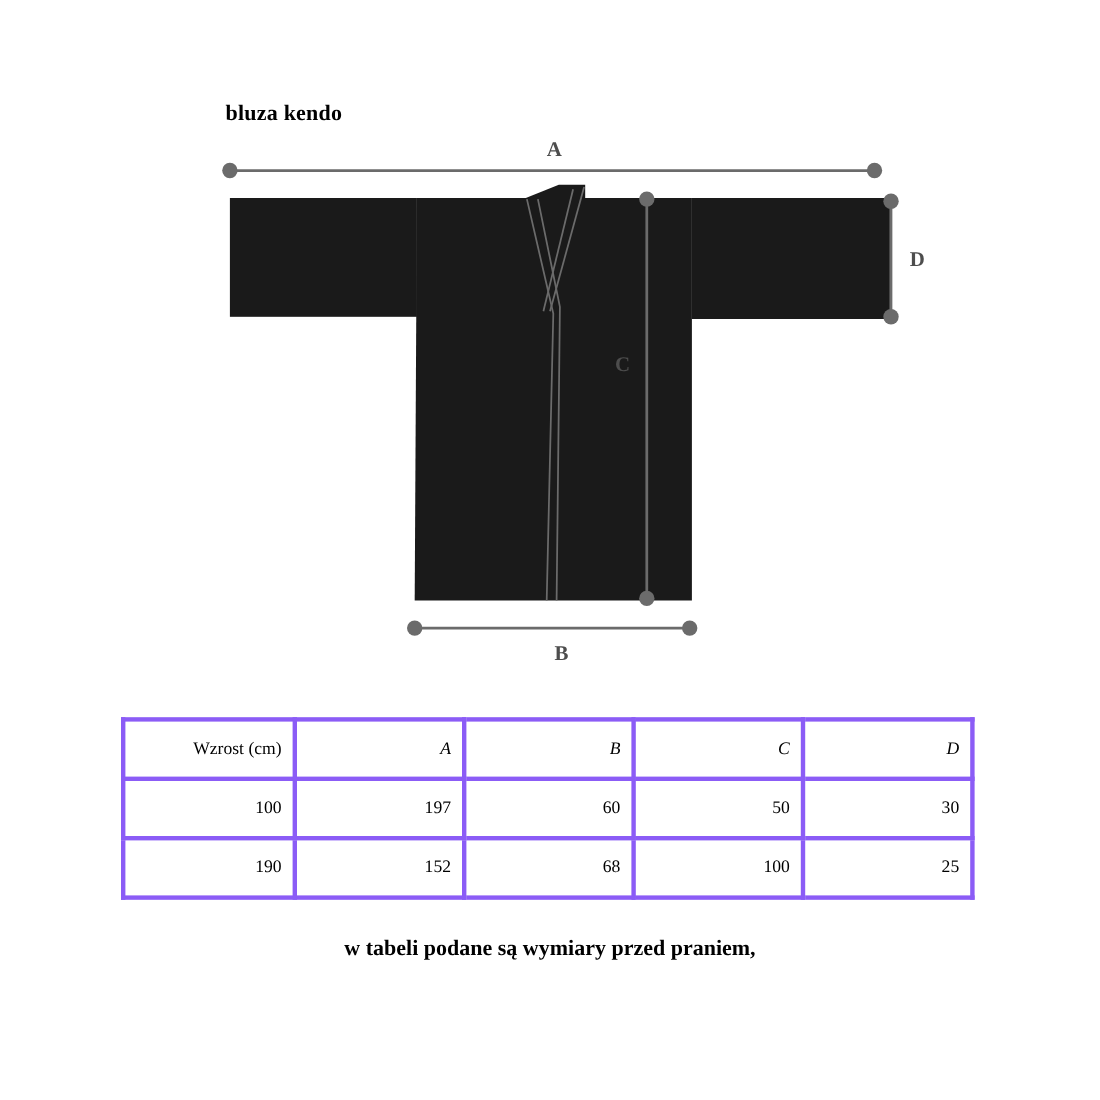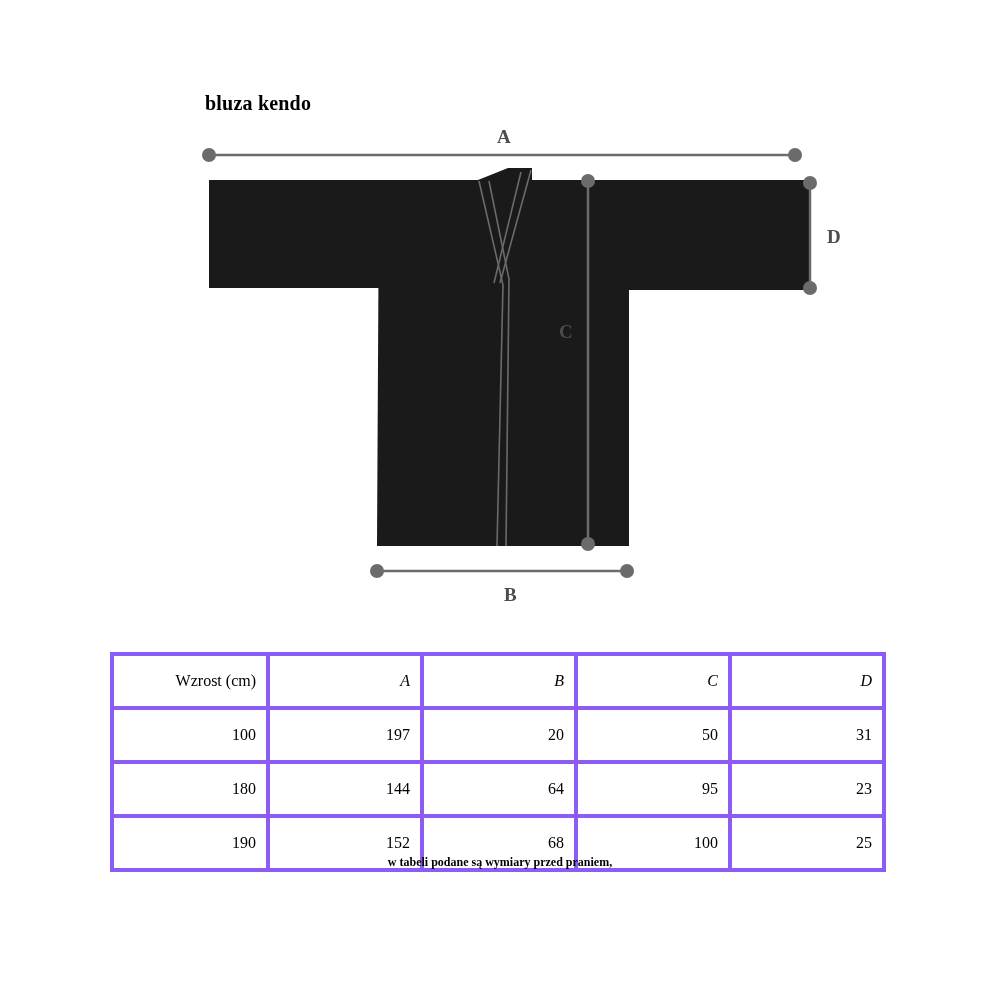--- a/index.html
+++ b/index.html
@@ -86,21 +86,21 @@
 
   
   #footnote {
     position: absolute;
     left: 0;
     top: 852px;
     width: 1000px;
     text-align: center;
     font-family: "Liberation Serif", serif;
     font-weight: bold;
-    font-size: 12px;
+    font-size: 20px;
     line-height: 21px;
   }
   #footnote div { white-space: nowrap; }
 </style>
 </head>
 <body>
 
 <div id="page">
 
   <div id="title">bluza kendo</div>
@@ -172,30 +172,23 @@
           <td class="hdr-letter">A</td>
           <td class="hdr-letter">B</td>
           <td class="hdr-letter">C</td>
           <td class="hdr-letter">D</td>
         </tr>
       </thead>
       <tbody>
         <tr>
           <td>100</td>
           <td>197</td>
-          <td>20</td>
+          <td>60</td>
           <td>50</td>
-          <td>31</td>
-        </tr>
-        <tr>
-          <td>180</td>
-          <td>144</td>
-          <td>64</td>
-          <td>95</td>
-          <td>23</td>
+          <td>30</td>
         </tr>
         <tr>
           <td>190</td>
           <td>152</td>
           <td>68</td>
           <td>100</td>
           <td>25</td>
         </tr>
       </tbody>
     </table>

